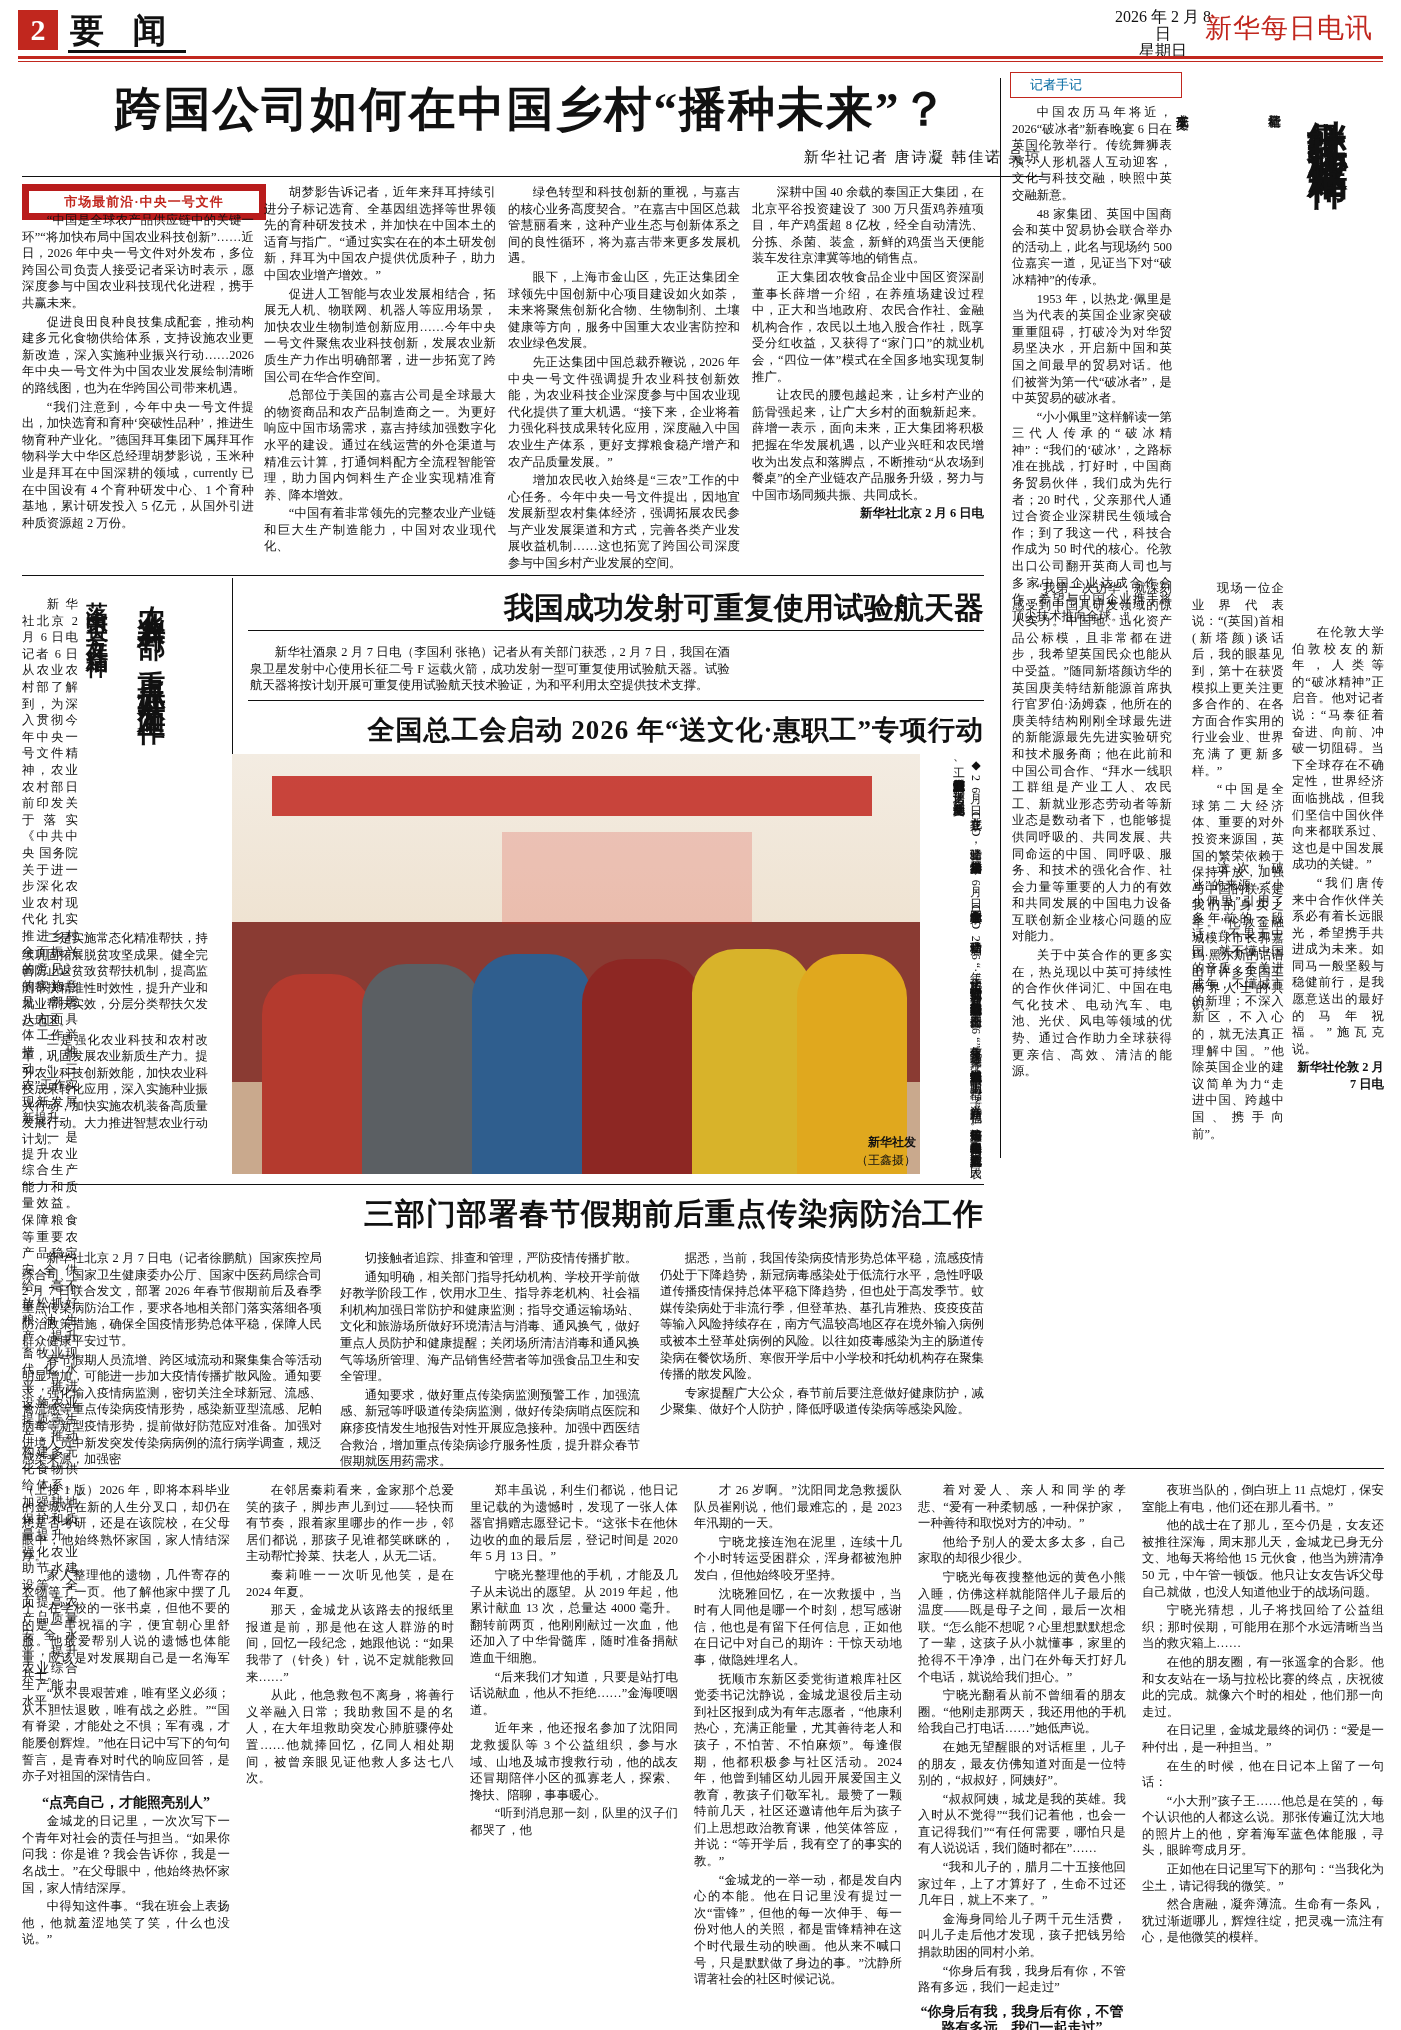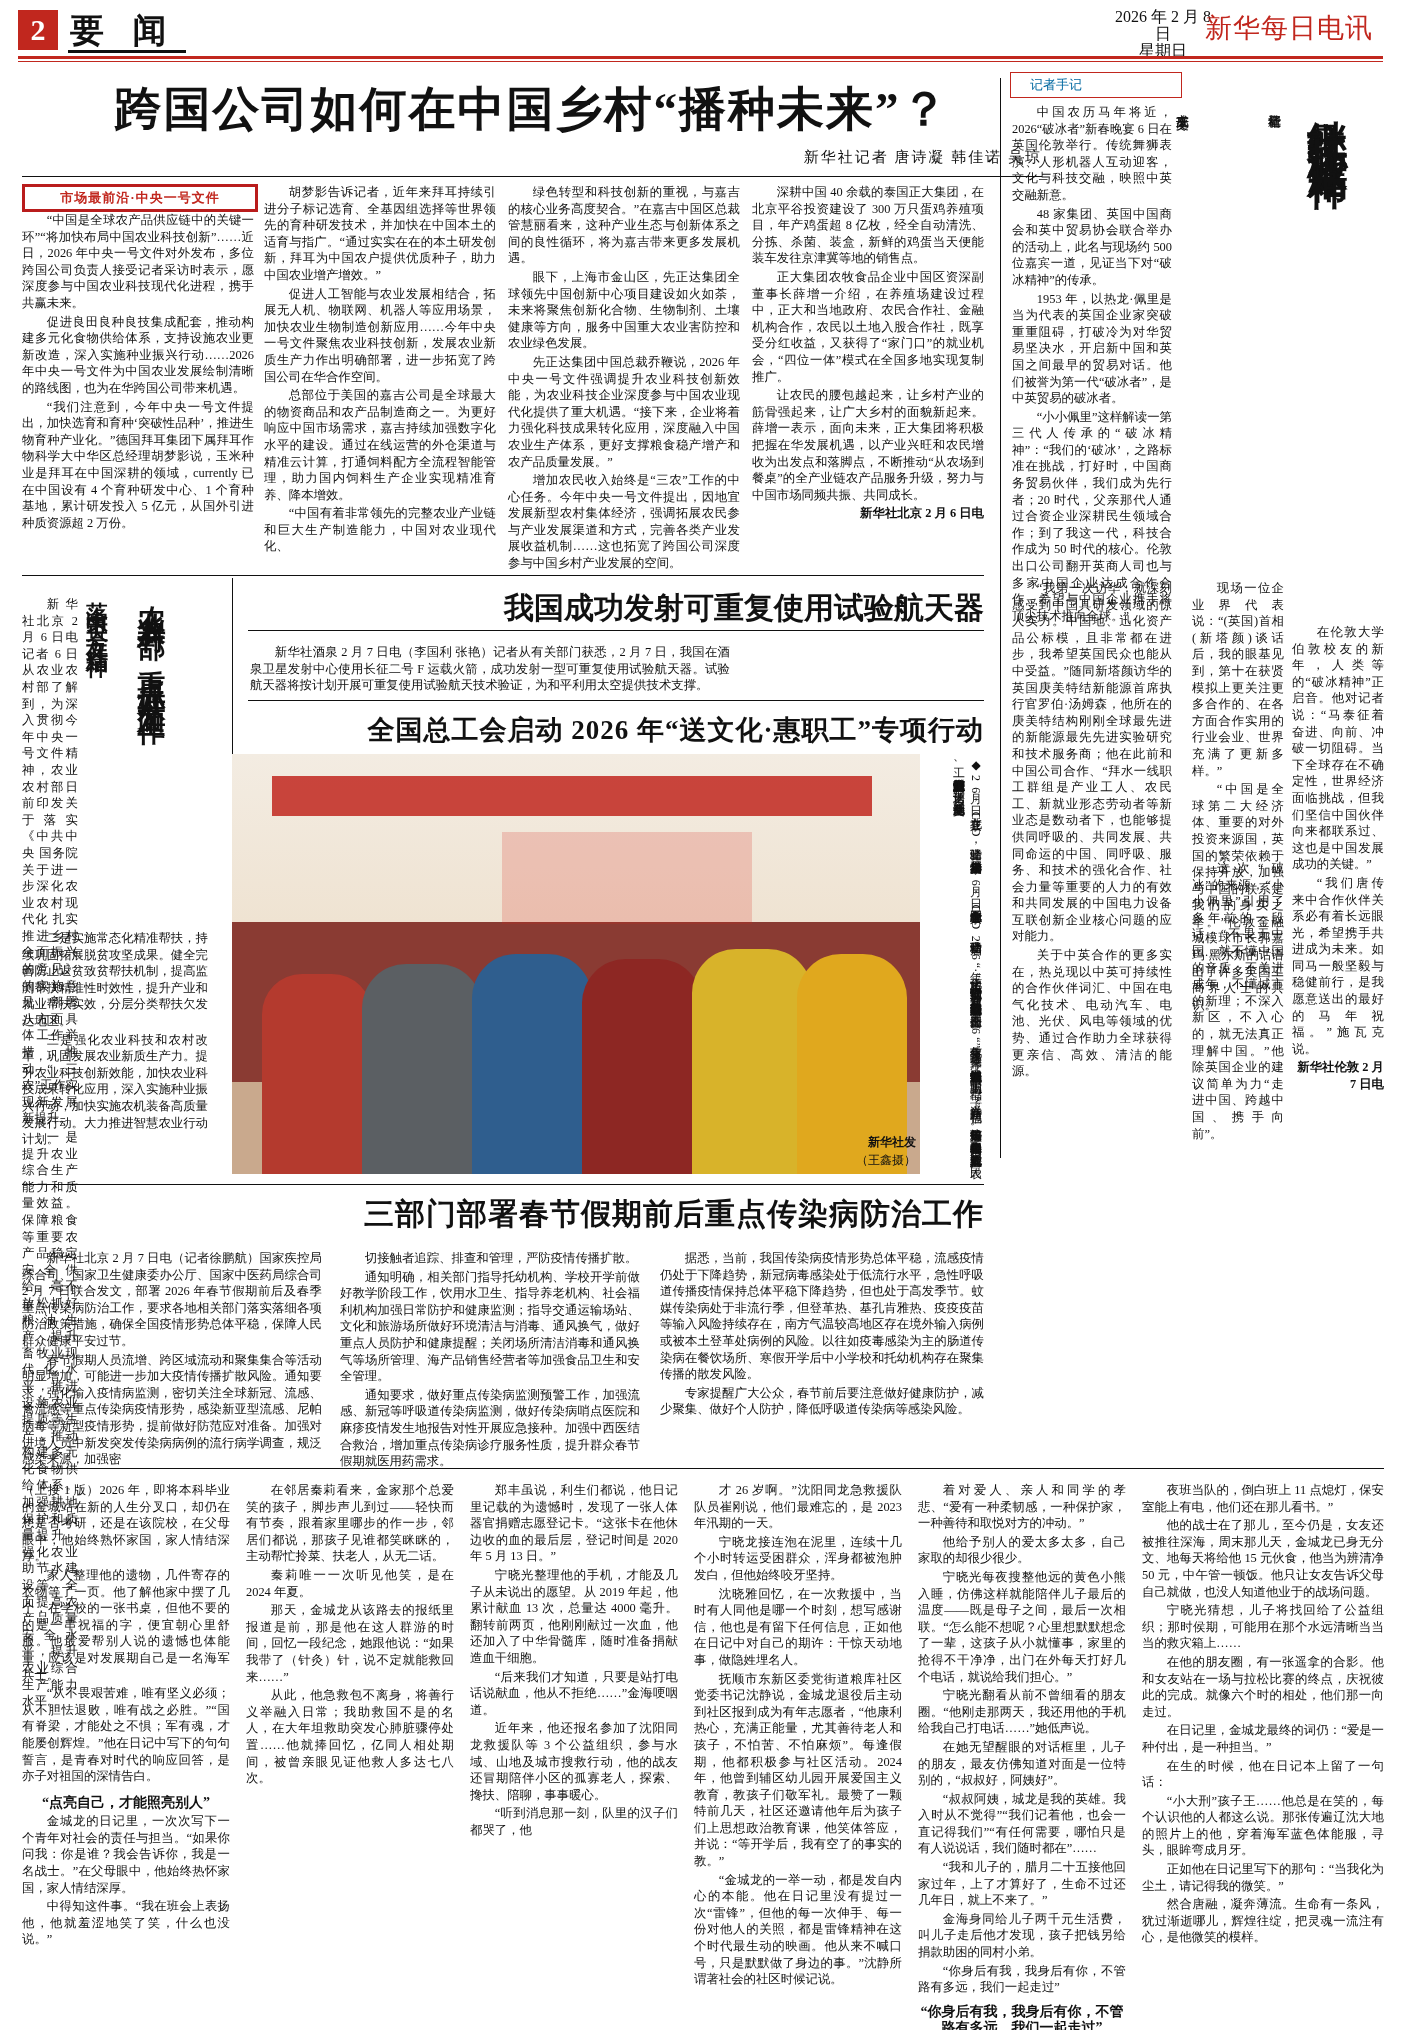--- a/index.html
+++ b/index.html
@@ -22,21 +22,21 @@
   
   .headline{position:absolute;left:22px;top:78px;width:1020px;text-align:center;font-size:47px;font-weight:bold;
             letter-spacing:2px;font-family:"Liberation Serif",serif;}
   .byline{position:absolute;left:22px;top:148px;width:1020px;text-align:right;font-size:15px;letter-spacing:2px;}
   .hl-rule{position:absolute;left:22px;top:176px;width:1020px;height:1px;background:#111;}
 
   
   .col{position:absolute;font-size:12.4px;line-height:16.6px;text-align:justify;text-justify:inter-ideograph;}
   .col p{margin:0 0 2px 0;text-indent:2em;}
 
-  .redbox{position:absolute;border:3px solid #b91c1c;color:#c1271e;font-size:13px;font-weight:bold;
+  .redbox{position:absolute;border:7px solid #b91c1c;color:#c1271e;font-size:13px;font-weight:bold;
           text-align:center;letter-spacing:1px;}
 
   
   .vtitle{position:absolute;writing-mode:vertical-rl;text-orientation:upright;font-weight:bold;
           font-family:"Liberation Serif",serif;letter-spacing:6px;}
 
   .subhead{position:absolute;text-align:right;font-weight:bold;font-family:"Liberation Serif",serif;}
   .rule{position:absolute;background:#111;}
 
   

